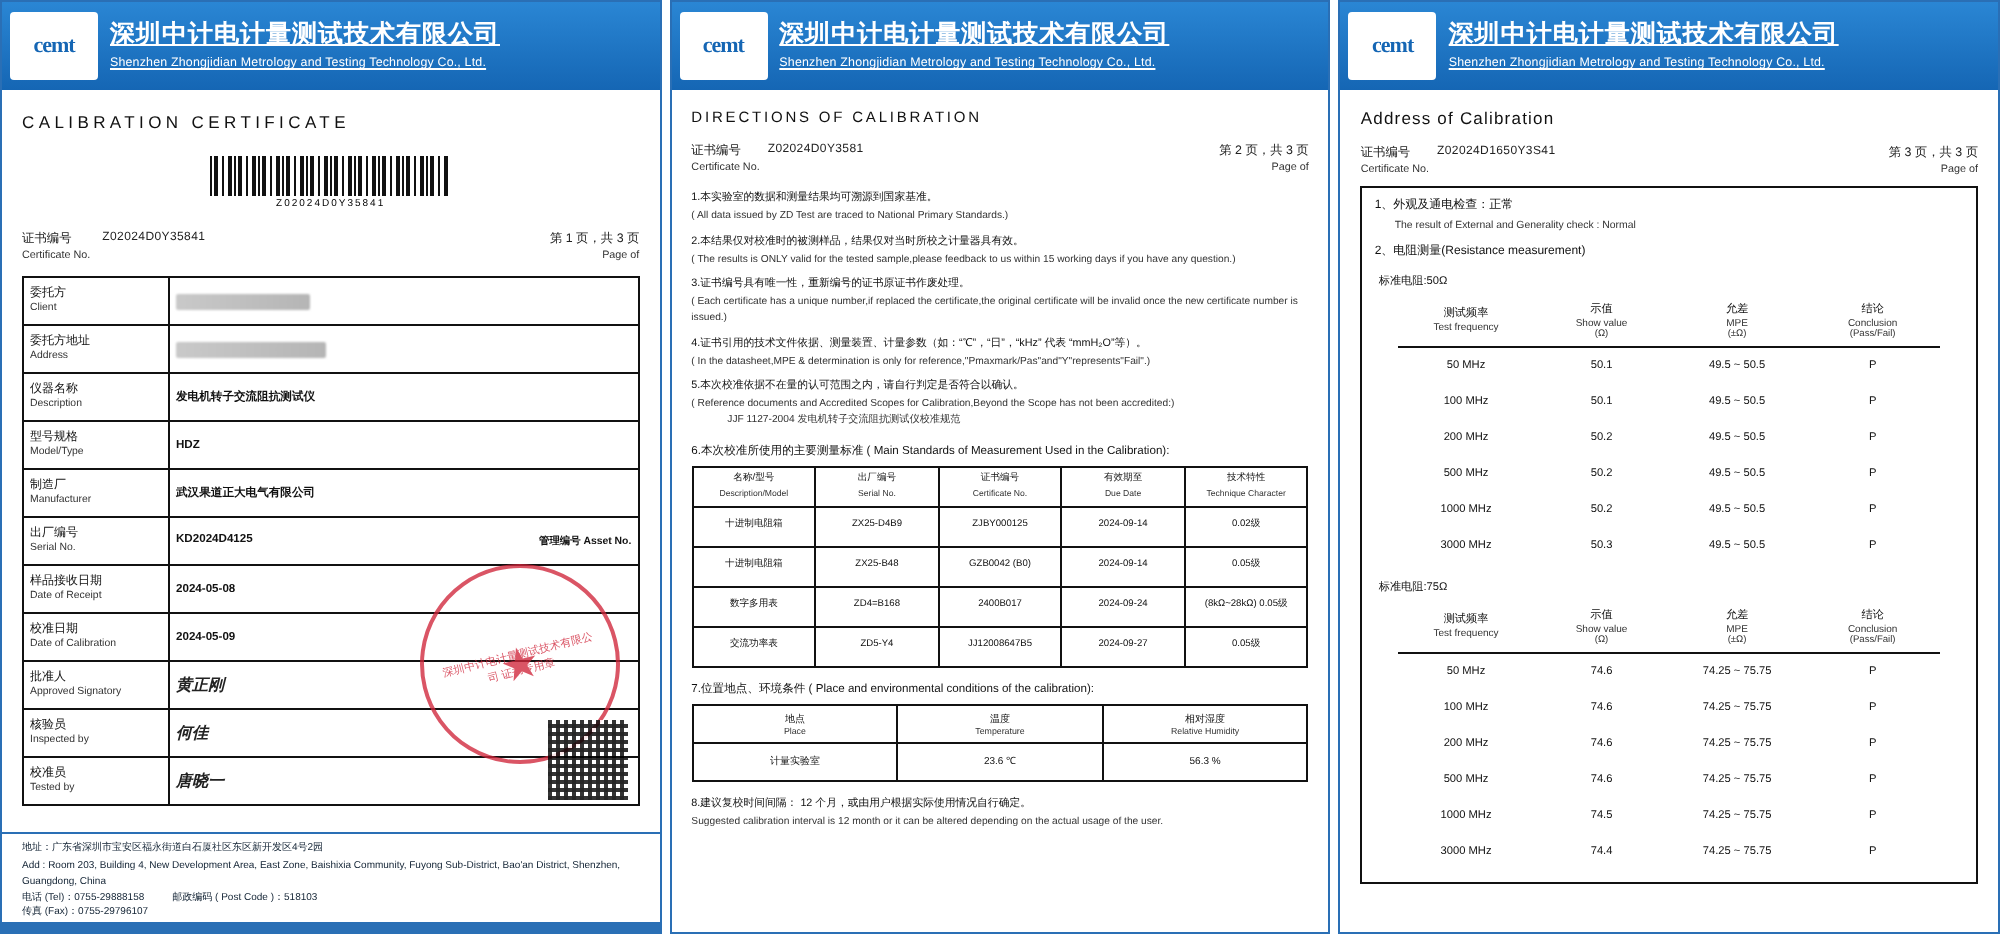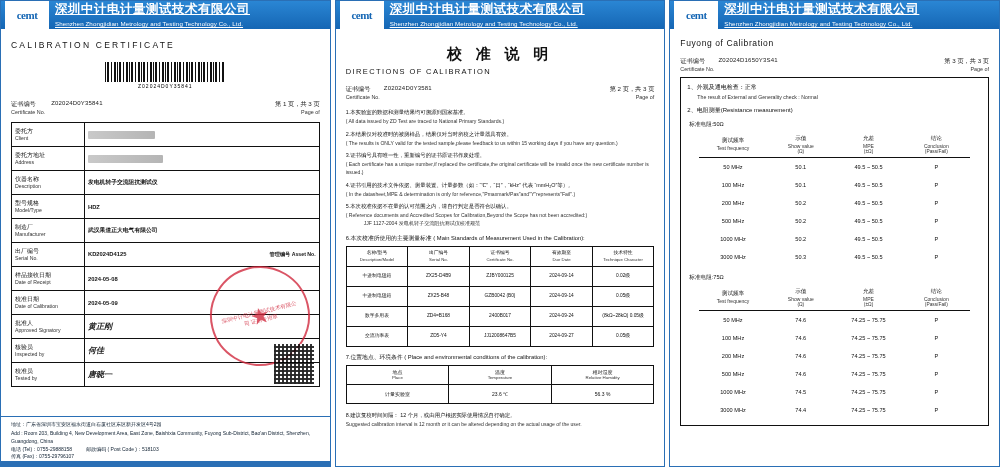--- a/index.html
+++ b/index.html
@@ -21,21 +21,21 @@
     position:relative;
     width:331px;height:467px;
     border:1px solid #2a6fb5;
     box-sizing:border-box;
     background:#fff;
     overflow:hidden;
   }
   
   .hdr{
     position:relative;
-    height:28px;
+    height:44px;
     background:#1f74c0;
     background:linear-gradient(180deg,#2a86d4 0%,#1566b4 100%);
     display:flex;align-items:center;
     padding-left:4px;
     box-sizing:border-box;
   }
   .logo{
     width:44px;height:34px;
     background:#ffffff;
     border-radius:2px;
@@ -377,21 +377,20 @@
       <div class="logo">
         <span>cemt</span>
       </div>
       <div class="hdrtxt">
         <div class="hdr-cn">深圳中计电计量测试技术有限公司</div>
         <div class="hdr-en">Shenzhen Zhongjidian Metrology and Testing Technology Co., Ltd.</div>
       </div>
     </div>
 
     <div class="body">
-      <div class="title-cn s2">校 准 说 明</div>
       <div class="title-en s2">DIRECTIONS OF CALIBRATION</div>
 
       <div class="certline" style="margin-top:8px;">
         <div class="lbl">
           <div class="cl-cn">证书编号</div>
           <div class="cl-en">Certificate No.</div>
         </div>
         <div class="lbl" style="flex:1;padding-left:4px;">
           <div class="cert-no-val">Z02024D0Y3581</div>
         </div>
@@ -530,21 +529,21 @@
       <div class="logo">
         <span>cemt</span>
       </div>
       <div class="hdrtxt">
         <div class="hdr-cn">深圳中计电计量测试技术有限公司</div>
         <div class="hdr-en">Shenzhen Zhongjidian Metrology and Testing Technology Co., Ltd.</div>
       </div>
     </div>
 
     <div class="body">
-      <div class="title-en s3">Fuyong of Calibration</div>
+      <div class="title-en s3">Address of Calibration</div>
 
       <div class="certline" style="margin-top:8px;">
         <div class="lbl">
           <div class="cl-cn">证书编号</div>
           <div class="cl-en">Certificate No.</div>
         </div>
         <div class="lbl" style="flex:1;padding-left:4px;">
           <div class="cert-no-val">Z02024D1650Y3S41</div>
         </div>
         <div class="lbl" style="text-align:right;">

